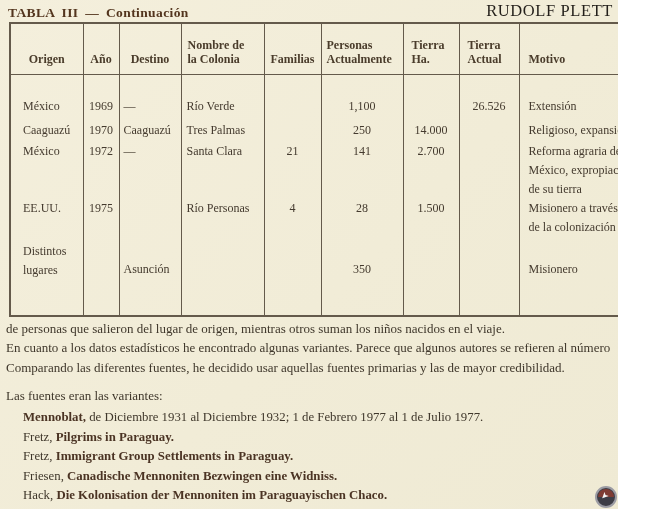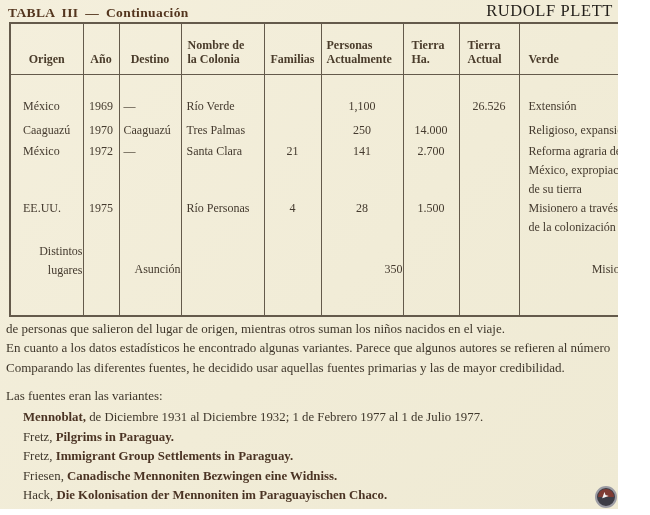--- a/index.html
+++ b/index.html
@@ -84,21 +84,21 @@
   tbody td:nth-child(7) { text-align: center; }
   tbody td:nth-child(8) { text-align: center; }
   tbody td:nth-child(9) { padding-left: 9px; }
 
   tr.r1 td { padding-top: 22px; height: 24px; }
   tr.r2 td { height: 21px; }
   tr.r3 td { height: 57px; }
   tr.r4 td { height: 43px; }
   tr.r5 td { height: 73px; }
   tr.r5 td.dn { padding-top: 18px; height: 55px; }
-  tr.r5 td { border-bottom: 2px solid #645a4b; text-align: right; }
+  tr.r5 td { border-bottom: 2px solid #645a4b; }
 
   .notes {
     position: absolute;
     left: 6px;
     top: 319px;
     width: 638px;
     font-size: 13px;
     color: #3f372b;
   }
   .note-line { line-height: 19.4px; white-space: nowrap; }
@@ -187,21 +187,21 @@
         <th>Destino</th>
         <th>Nombre de
 la Colonia</th>
         <th>Familias</th>
         <th>Personas
 Actualmente</th>
         <th>Tierra
 Ha.</th>
         <th>Tierra
 Actual</th>
-        <th>Verde</th>
+        <th>Motivo</th>
       </tr>
     </thead>
     <tbody>
       <tr class="r1">
         <td>México</td>
         <td>1969</td>
         <td>—</td>
         <td>Río Verde</td>
         <td></td>
         <td>1,100</td>

